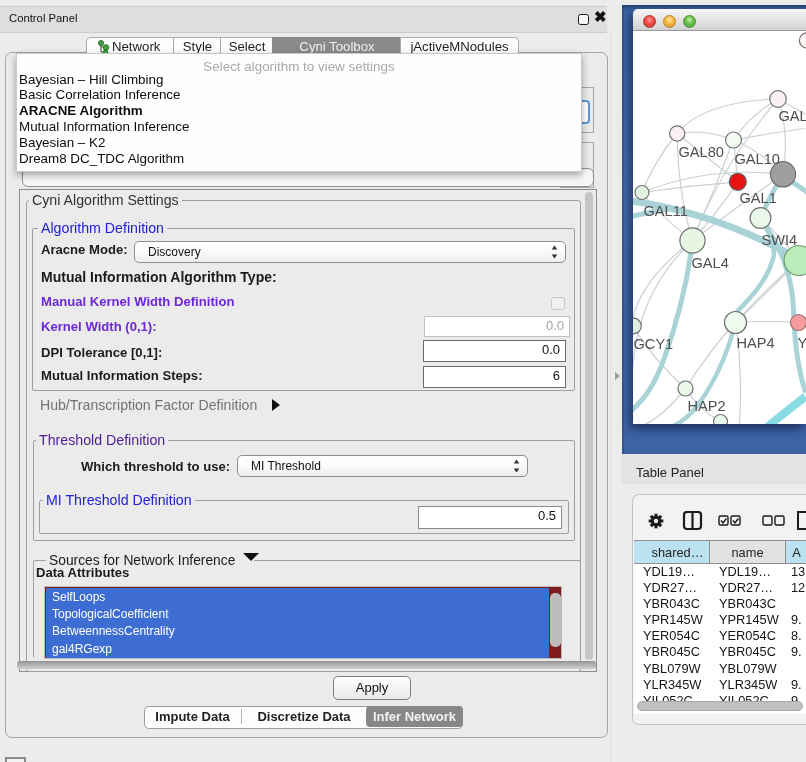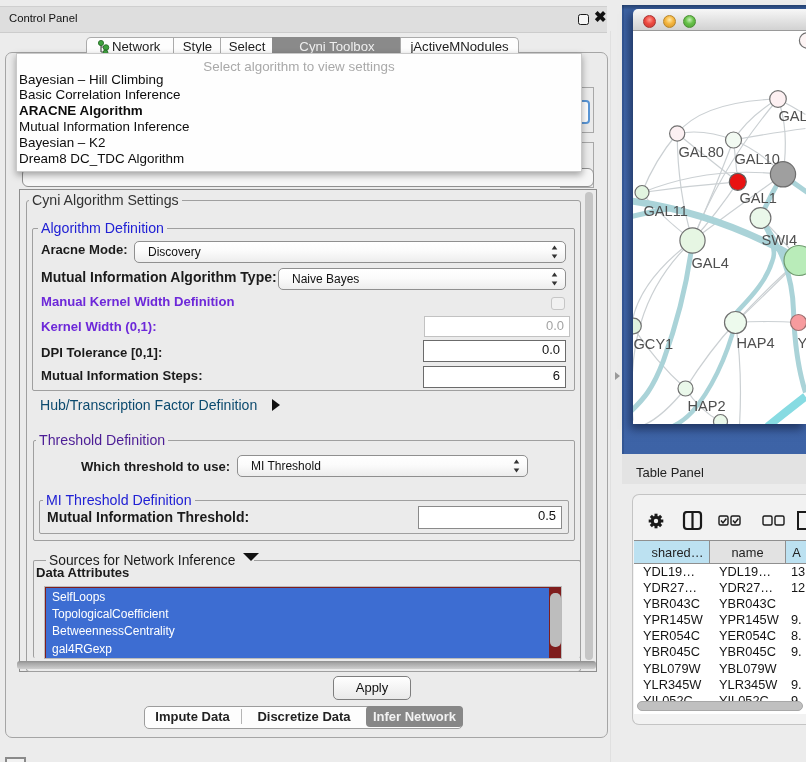--- a/index.html
+++ b/index.html
@@ -101,58 +101,50 @@
   <span class="lbl" style="left:41px;top:242px;">Aracne Mode:</span>
   <div class="combo" style="left:134px;top:240.5px;width:430px;">
     <span class="ct">Discovery</span>
     <svg class="ar" viewBox="0 0 7 14">
           <path d="M3.5,0.5 L6.3,4.6 L0.7,4.6 Z" fill="#333"></path>
           <path d="M3.5,13.5 L6.3,9.4 L0.7,9.4 Z" fill="#333"></path>
         </svg>
   </div>
 
   <span class="lbl" style="left:41px;top:269px;font-size:14px;">Mutual Information Algorithm Type:</span>
-  <div class="combo" style="left:278px;top:267.5px;width:286px;">
-    <span class="ct">Naive Bayes</span>
-    <svg class="ar" viewBox="0 0 7 14">
-          <path d="M3.5,0.5 L6.3,4.6 L0.7,4.6 Z" fill="#333"></path>
-          <path d="M3.5,13.5 L6.3,9.4 L0.7,9.4 Z" fill="#333"></path>
-        </svg>
-  </div>
 
   <span class="lblg" style="left:41px;top:294px;">Manual Kernel Width Definition</span>
   <div class="abs" style="left:551px;top:297px;width:12px;height:11px;border:1px solid #c6c6c6;border-radius:3px;background:#f1f1f1;"></div>
 
   <span class="lblg" style="left:41px;top:318.5px;">Kernel Width (0,1):</span>
   <div class="field" style="left:424px;top:315.5px;width:139px;height:18px;border:1px solid #c2c2c2;padding:1px 5px 0 0;color:#a3a3a3;">0.0</div>
 
   <span class="lbl" style="left:41px;top:344.5px;">DPI Tolerance [0,1]:</span>
   <div class="field" style="left:423px;top:340px;width:136px;height:19px;border:1.5px solid #6b6b6b;padding:1px 5px 0 0;">0.0</div>
 
   <span class="lbl" style="left:41px;top:368px;">Mutual Information Steps:</span>
   <div class="field" style="left:423px;top:365.5px;width:136px;height:19px;border:1.5px solid #6b6b6b;padding:1px 5px 0 0;">6</div>
 
-  <span class="abs" style="left:40px;top:397px;font-size:14.1px;color:#0c4a6e;">Hub/Transcription Factor Definition</span>
+  <span class="abs" style="left:40px;top:397px;font-size:14.1px;color:#737373;">Hub/Transcription Factor Definition</span>
   <span class="tri abs" style="left:272px;top:399px;border-left:8px solid #111;border-top:6px solid transparent;border-bottom:6px solid transparent;"></span>
 
   <fieldset style="left:33px;top:432px;width:540px;height:107px;">
     <legend style="color:#4c1d95;">Threshold Definition</legend>
   </fieldset>
   <span class="lbl" style="left:81px;top:459px;">Which threshold to use:</span>
   <div class="combo" style="left:237px;top:455px;width:289px;">
     <span class="ct">MI Threshold</span>
     <svg class="ar" viewBox="0 0 7 14">
           <path d="M3.5,0.5 L6.3,4.6 L0.7,4.6 Z" fill="#333"></path>
           <path d="M3.5,13.5 L6.3,9.4 L0.7,9.4 Z" fill="#333"></path>
         </svg>
   </div>
   <fieldset style="left:39px;top:492px;width:528px;height:40px;">
     <legend style="color:#2121d4;margin-left:3px;">MI Threshold Definition</legend>
   </fieldset>
-  <span class="lbl" style="left:47px;top:508.5px;font-size:14px;">Mutual Information Threshold:</span>
   <div class="field" style="left:418px;top:506px;width:137px;height:20px;border:1px solid #8a8a8a;padding:1px 5px 0 0;">0.5</div>
 
   <fieldset style="left:33px;top:553px;width:546px;height:104px;border-bottom:none;">
     <legend style="color:#1b1b1b;margin-left:12px;font-size:13.8px;">Sources for Network Inference &nbsp;&nbsp;&nbsp;</legend>
   </fieldset>
   <span class="tri abs" style="left:243px;top:553px;border-top:8px solid #111;border-left:8px solid transparent;border-right:8px solid transparent;"></span>
   <span class="lbl" style="left:36px;top:564.5px;">Data Attributes</span>
 
   <div id="datalist" class="abs">
     <div class="sel"></div>

